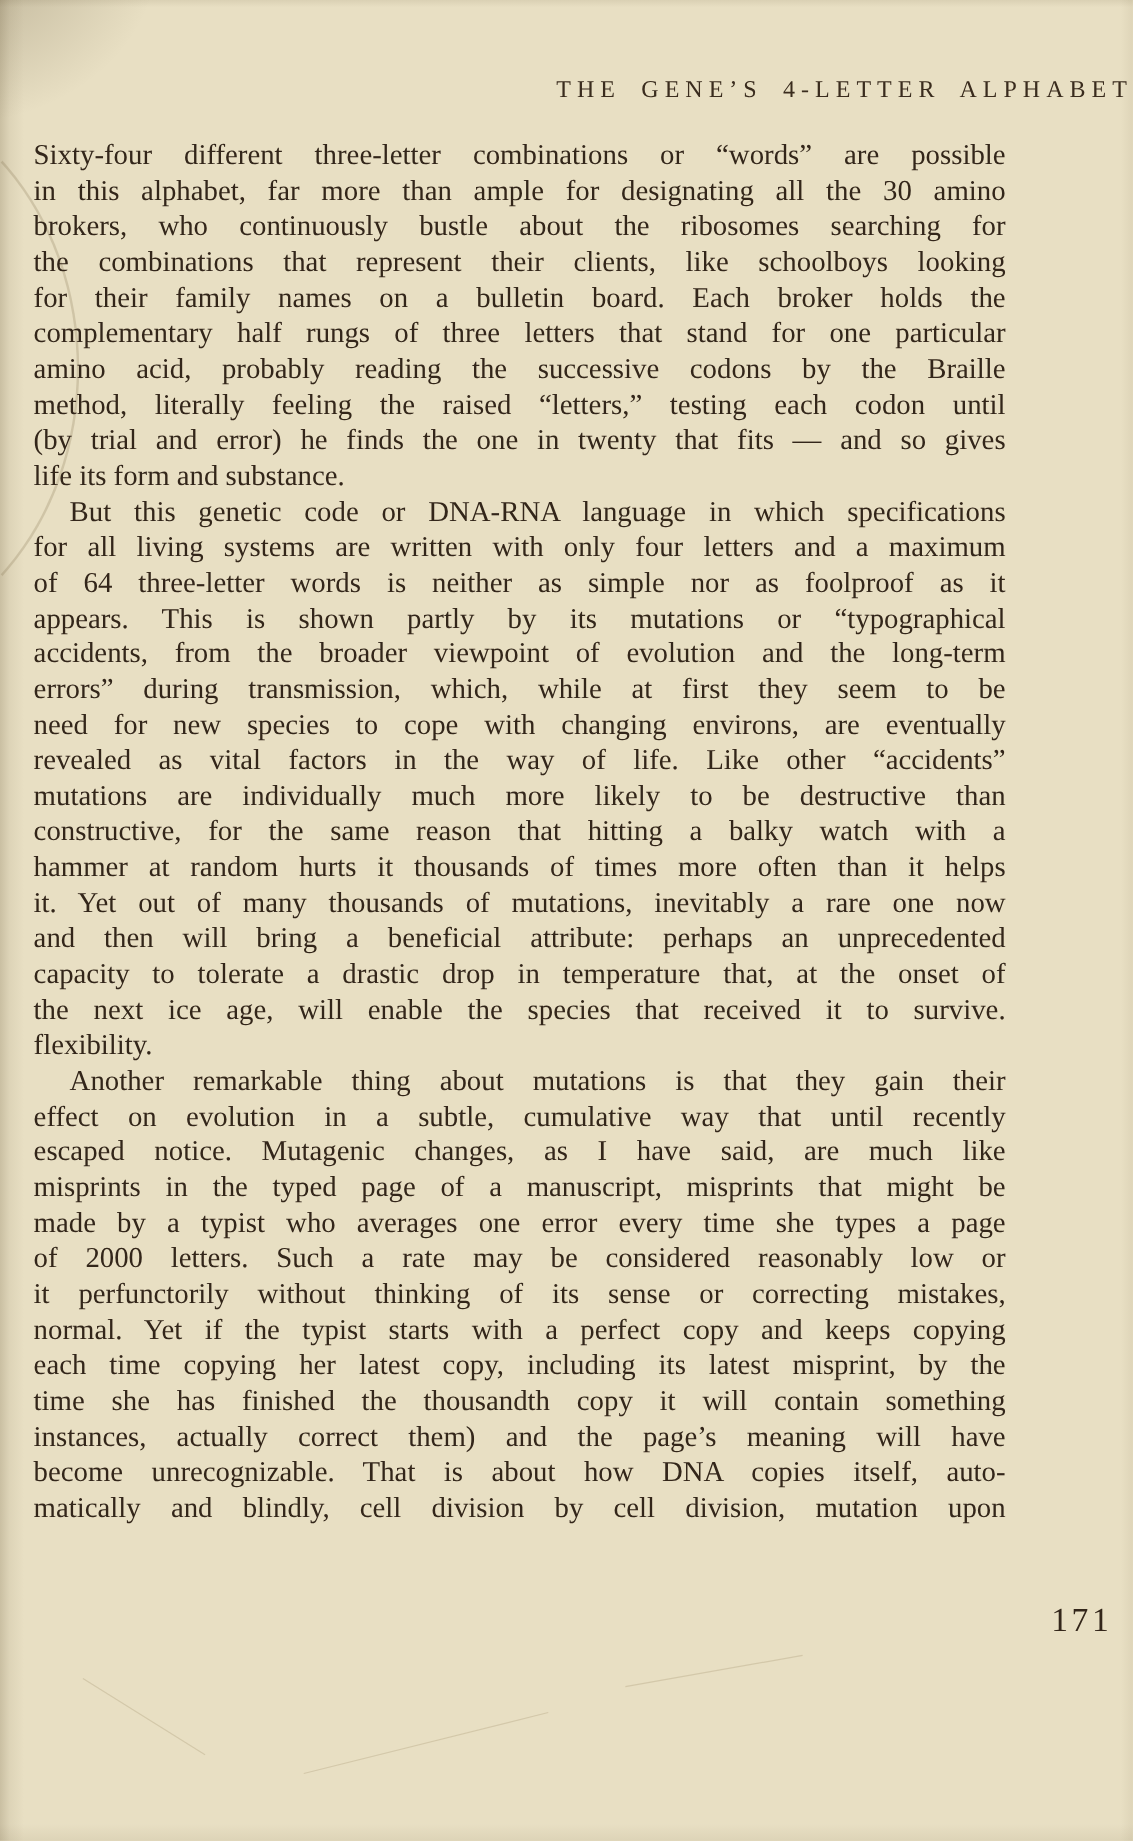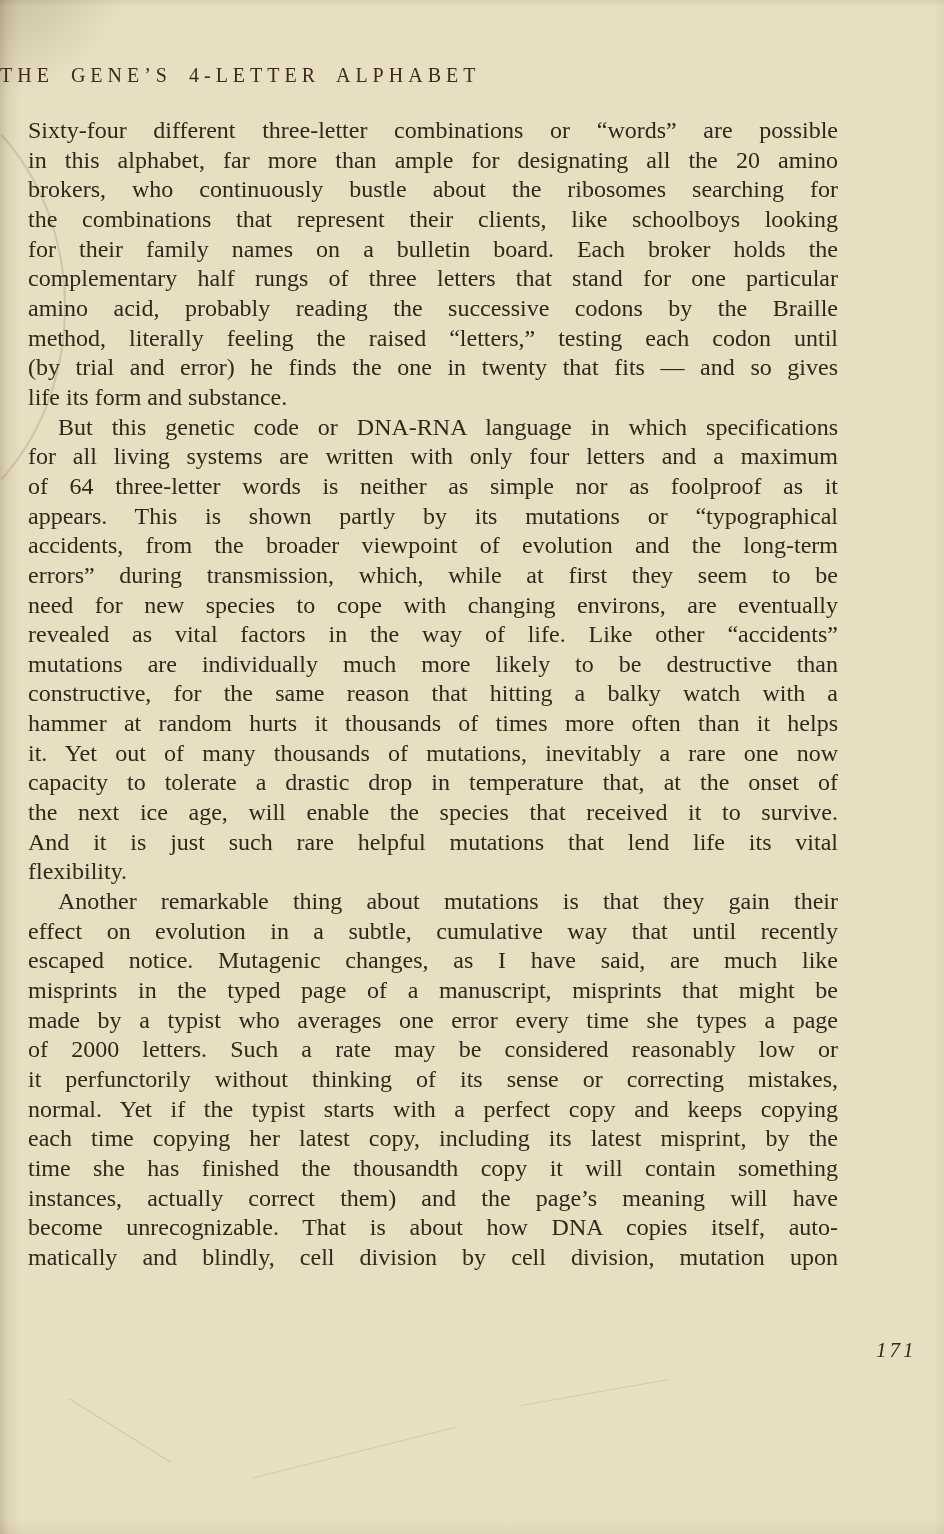--- a/index.html
+++ b/index.html
@@ -38,21 +38,21 @@
   .scratch{
     position:absolute;height:1px;background:rgba(128,110,72,.20);
     pointer-events:none;
   }
   .scratch.s1{width:210px;left:250px;top:1452px;transform:rotate(-14deg);}
   .scratch.s2{width:150px;left:520px;top:1392px;transform:rotate(-10deg);}
   .scratch.s3{width:120px;left:60px;top:1430px;transform:rotate(32deg);}
 
   .running-head{
     position:absolute;top:64px;left:0;width:944px;
-    text-align:left;
+    text-align:right;
     font-size:20px;
     letter-spacing:5px;
     word-spacing:7px;
     color:#3a2c1e;
   }
   .text-block{
     position:absolute;left:28px;top:116px;width:810px;
     font-size:24px;
     color:var(--ink);
   }
@@ -62,43 +62,42 @@
     text-align:justify;
     text-align-last:justify;
     white-space:normal;
   }
   .line-last{
     text-align-last:left;
   }
   .para.indent .line:first-child{ text-indent:30px; }
   .page-number{
     position:absolute;left:876px;top:1336px;
-    font-size:21px;
+    font-size:28px;
     letter-spacing:3px;
     line-height:29.65px;
     color:var(--ink);
-    font-style:italic;
   }
 </style>
 </head>
 <body>
 
 <div>
   <div class="paper-surface"></div>
   <div class="curl-line"></div>
   <div class="scratch s1"></div>
   <div class="scratch s2"></div>
   <div class="scratch s3"></div>
 
   <div class="running-head">THE GENE’S 4-LETTER ALPHABET</div>
 
   <div class="text-block">
       <div class="para">
         <div class="line">Sixty-four different three-letter combinations or “words” are possible</div>
-        <div class="line">in this alphabet, far more than ample for designating all the 20 amino</div>
+        <div class="line">in this alphabet, far more than ample for designating all the 30 amino</div>
         <div class="line">brokers, who continuously bustle about the ribosomes searching for</div>
         <div class="line">the combinations that represent their clients, like schoolboys looking</div>
         <div class="line">for their family names on a bulletin board. Each broker holds the</div>
         <div class="line">complementary half rungs of three letters that stand for one particular</div>
         <div class="line">amino acid, probably reading the successive codons by the Braille</div>
         <div class="line">method, literally feeling the raised “letters,” testing each codon until</div>
         <div class="line">(by trial and error) he finds the one in twenty that fits — and so gives</div>
         <div class="line line-last">life its form and substance.</div>
       </div>
       <div class="para indent">
@@ -107,23 +106,23 @@
         <div class="line">of 64 three-letter words is neither as simple nor as foolproof as it</div>
         <div class="line">appears. This is shown partly by its mutations or “typographical</div>
         <div class="line">accidents, from the broader viewpoint of evolution and the long-term</div>
         <div class="line">errors” during transmission, which, while at first they seem to be</div>
         <div class="line">need for new species to cope with changing environs, are eventually</div>
         <div class="line">revealed as vital factors in the way of life. Like other “accidents”</div>
         <div class="line">mutations are individually much more likely to be destructive than</div>
         <div class="line">constructive, for the same reason that hitting a balky watch with a</div>
         <div class="line">hammer at random hurts it thousands of times more often than it helps</div>
         <div class="line">it. Yet out of many thousands of mutations, inevitably a rare one now</div>
+        <div class="line">and then will bring a beneficial attribute: perhaps an unprecedented</div>
         <div class="line">capacity to tolerate a drastic drop in temperature that, at the onset of</div>
         <div class="line">the next ice age, will enable the species that received it to survive.</div>
-        <div class="line">And it is just such rare helpful mutations that lend life its vital</div>
         <div class="line line-last">flexibility.</div>
       </div>
       <div class="para indent">
         <div class="line">Another remarkable thing about mutations is that they gain their</div>
         <div class="line">effect on evolution in a subtle, cumulative way that until recently</div>
         <div class="line">escaped notice. Mutagenic changes, as I have said, are much like</div>
         <div class="line">misprints in the typed page of a manuscript, misprints that might be</div>
         <div class="line">made by a typist who averages one error every time she types a page</div>
         <div class="line">of 2000 letters. Such a rate may be considered reasonably low or</div>
         <div class="line">it perfunctorily without thinking of its sense or correcting mistakes,</div>

